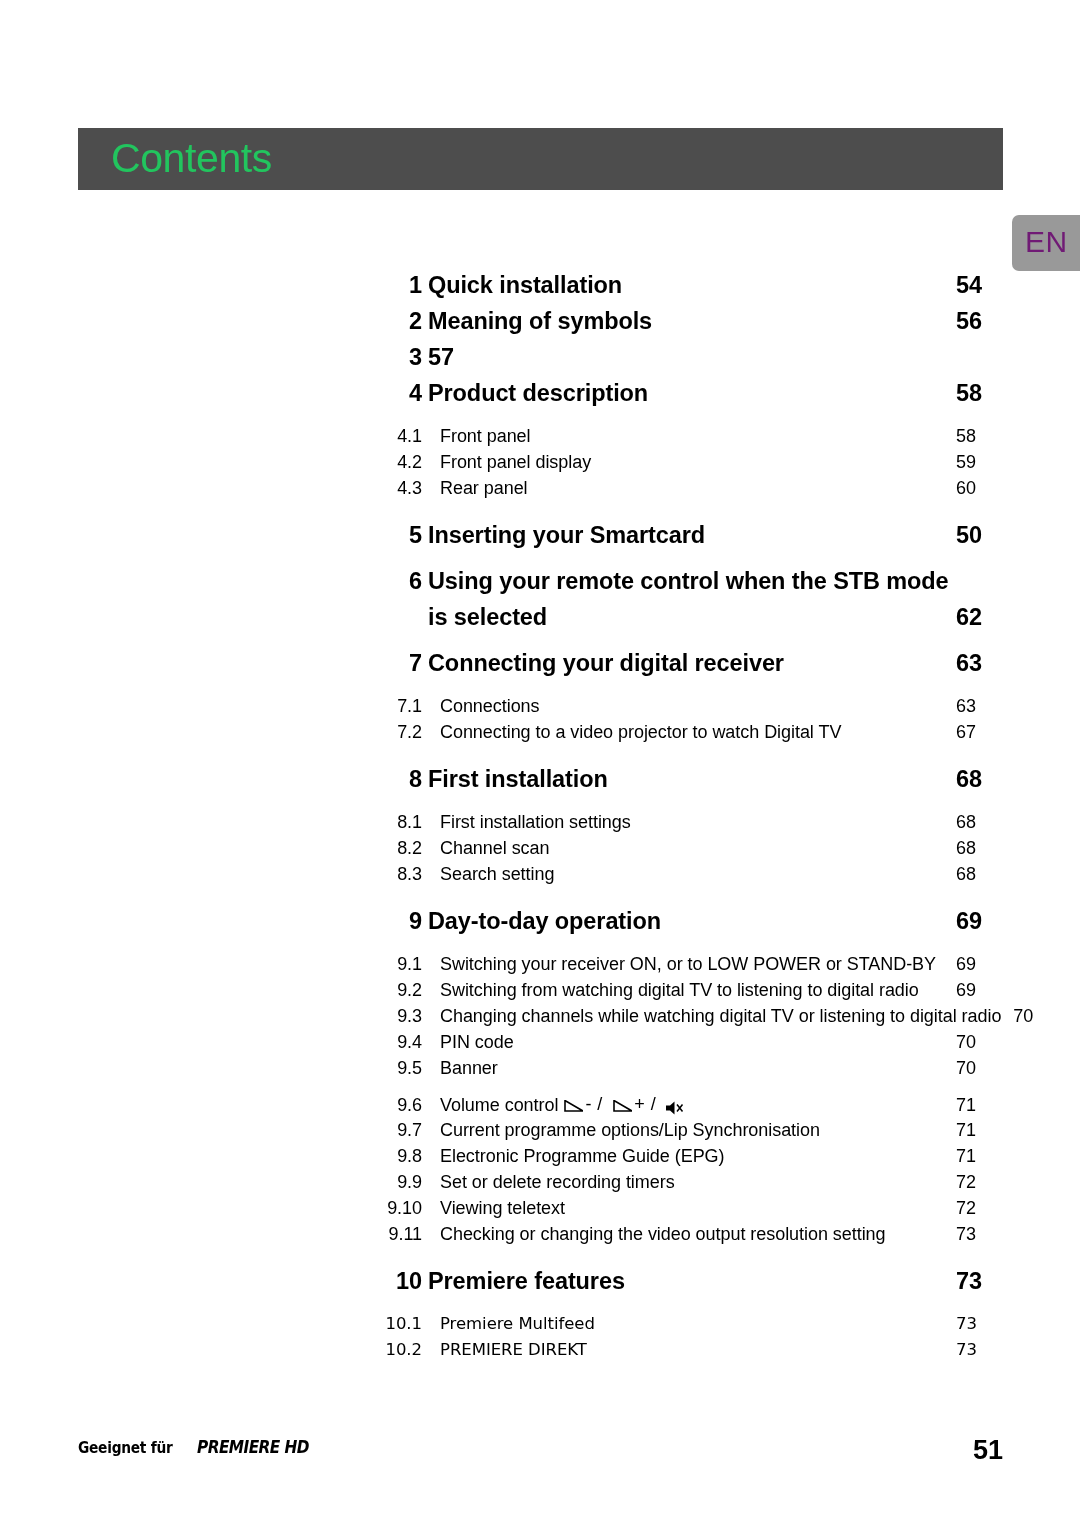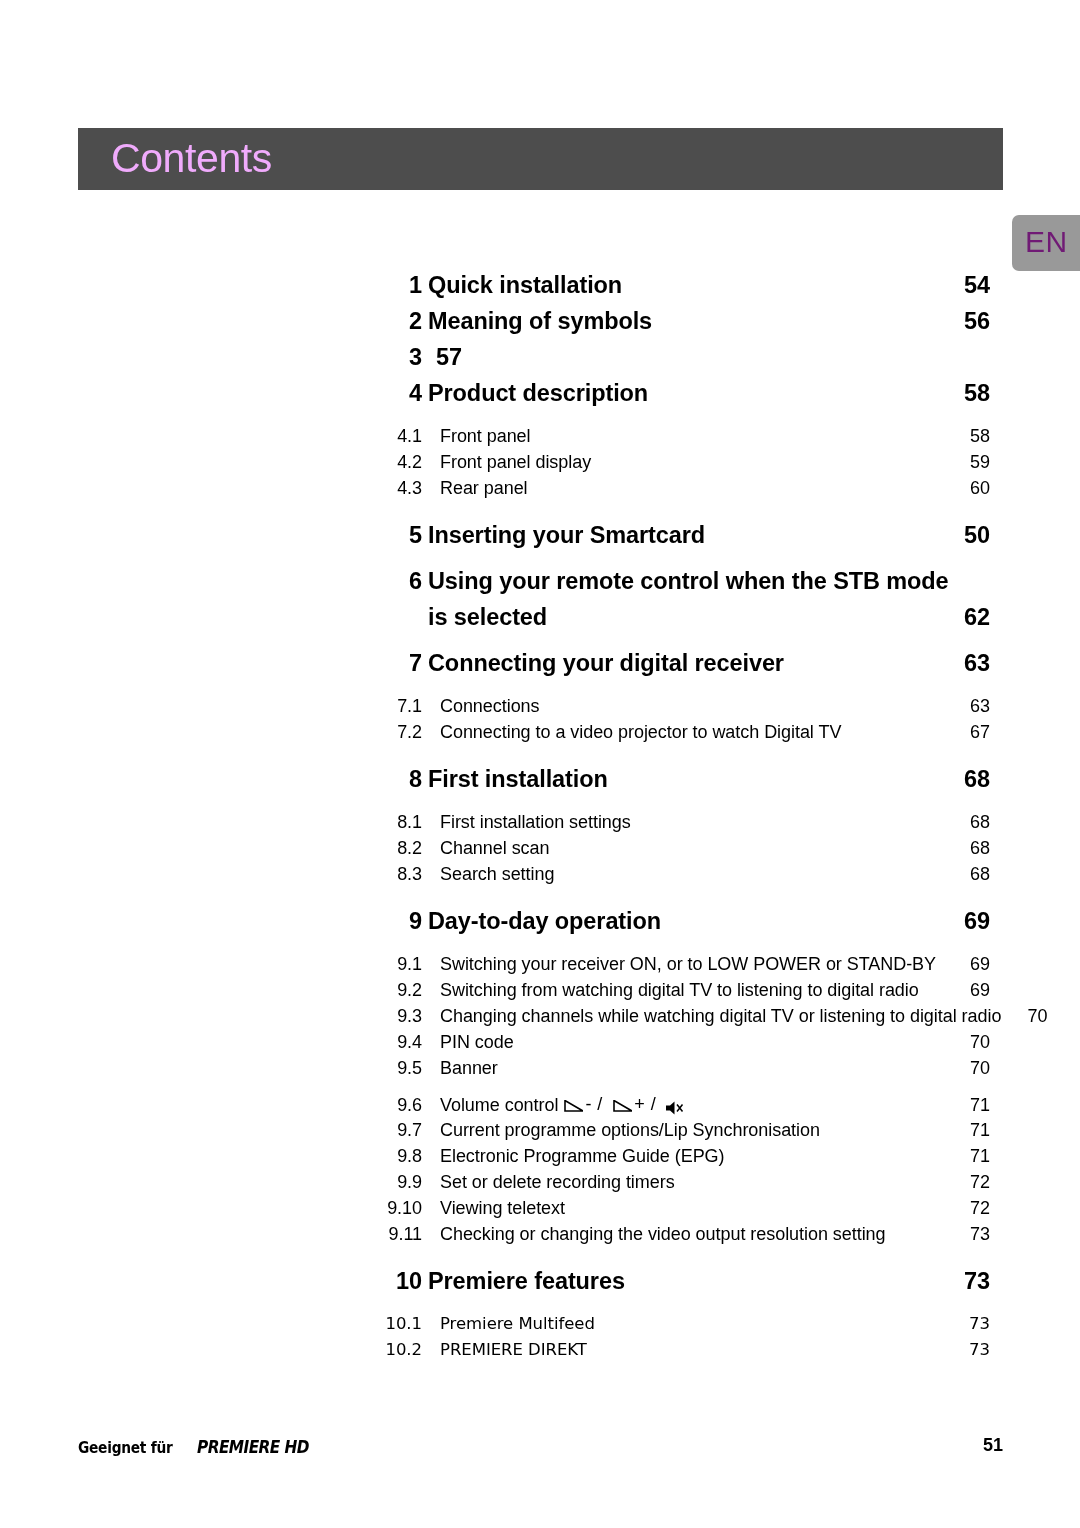--- a/index.html
+++ b/index.html
@@ -24,21 +24,21 @@
     top: 128px;
     width: 925px;
     height: 62px;
     background: #4d4d4d;
   }
   #page-title {
     position: absolute;
     left: 33px;
     top: 50%;
     transform: translateY(-52%);
-    color: #f0abfc;
+    color: #22c55e;
     font-size: 41px;
     font-weight: 400;
     letter-spacing: -0.4px;
     font-family: "Liberation Sans", sans-serif;
     white-space: nowrap;
   }
 
   
   #lang-tab {
     position: absolute;
@@ -85,21 +85,20 @@
     box-sizing: border-box;
     white-space: nowrap;
   }
   .toc-label {
     flex: 1 1 auto;
     white-space: nowrap;
     overflow: visible;
   }
   .toc-page {
     flex: 0 0 auto;
-    text-align: right;
     min-width: 34px;
     white-space: nowrap;
   }
 
   
   .toc-row.level1 {
     font-size: 23.5px;
     font-weight: 700;
     letter-spacing: -0.1px;
     height: 36px;
@@ -197,21 +196,21 @@
     letter-spacing: -0.6px;
     font-family: "DejaVu Sans", sans-serif;
     margin-left: 9px;
     transform: scaleX(0.9);
     transform-origin: left center;
   }
   #footer-page {
     position: absolute;
     right: 0;
     top: -2px;
-    font-size: 18px;
+    font-size: 27px;
     font-weight: 700;
   }
 </style>
 </head>
 <body>
 
 <div id="header-bar">
   <div id="page-title">Contents</div>
 </div>
 

